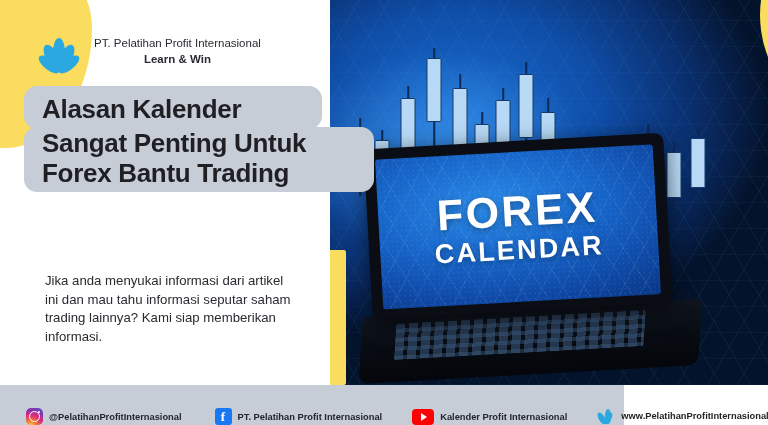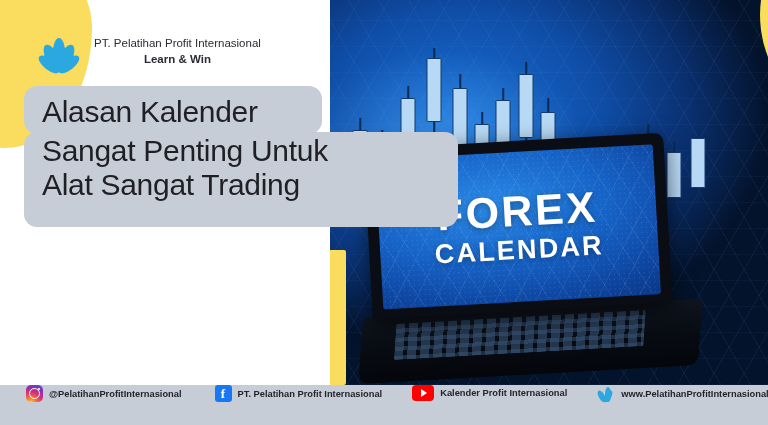--- a/index.html
+++ b/index.html
@@ -159,45 +159,45 @@
   .tbox{
     background:#C6CDD6;
     border-radius:13px;
     padding:9px 18px 4px 18px;
     width:298px;
     box-sizing:border-box;
   }
   .tbox2{
     background:#C6CDD6;
     border-radius:13px;
-    padding:2px 18px 24px 18px;
-    width:434px;
+    padding:2px 18px 3px 18px;
+    width:350px;
     box-sizing:border-box;
     margin-top:-2px;
   }
   .tline{
-    font-size:30px;
-    font-weight:normal;
+    font-size:26px;
+    font-weight:bold;
     color:#1f1f24;
     line-height:1.15;
     letter-spacing:-0.3px;
     white-space:nowrap;
   }
 
   
   .body-copy{
     position:absolute; left:45px; top:272px; width:250px; z-index:7;
     font-size:13.2px; line-height:1.42; color:#2a2a30; font-weight:500;
   }
 
   
   .footer{
-    position:absolute; left:0; bottom:0; width:768px; height:40px;
+    position:absolute; left:0; bottom:0; width:624px; height:40px;
     background:#C6CDD6;
-    display:flex; align-items:flex-start;
+    display:flex; align-items:flex-end;
     z-index:9;
   }
   .fitem{display:flex; align-items:center; gap:6px;}
   .fitem .flabel{font-size:9.3px; font-weight:bold; color:#24242b; white-space:nowrap;}
 
   .ico{width:17px;height:17px;flex:0 0 17px;position:relative;}
   .ico-ig{
     border-radius:5px;
     background:radial-gradient(circle at 28% 108%, #FDD85D 0%, #F58529 22%, #DD2A7B 52%, #8134AF 76%, #515BD4 100%);
     display:flex;align-items:center;justify-content:center;
@@ -334,24 +334,25 @@
       <div class="brand-l2">Learn &amp; Win</div>
     </div>
   </div>
 
   <div class="title-wrap">
     <div class="tbox">
       <div class="tline">Alasan Kalender</div>
     </div>
     <div class="tbox2">
       <div class="tline">Sangat Penting Untuk</div>
-      <div class="tline">Alat Sangat Trading</div>
+      <div class="tline">Forex Bantu Trading</div>
     </div>
   </div>
 
+  <div class="body-copy">Jika anda menyukai informasi dari artikel ini dan mau tahu informasi seputar saham trading lainnya? Kami siap memberikan informasi.</div>
 
   <div class="footer">
 
     <div class="fitem" style="margin-left:26px;">
       <span class="ico ico-ig">
         <span class="ring"></span>
           <span class="dot"></span>
       </span>
       <span class="flabel">@PelatihanProfitInternasional</span>
     </div>

